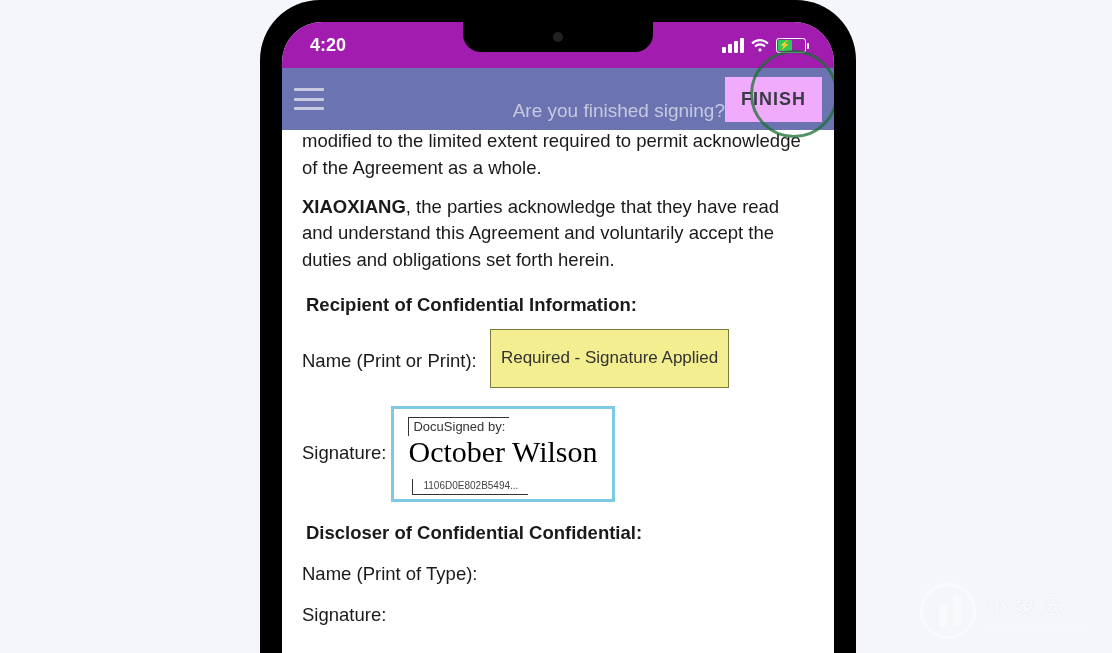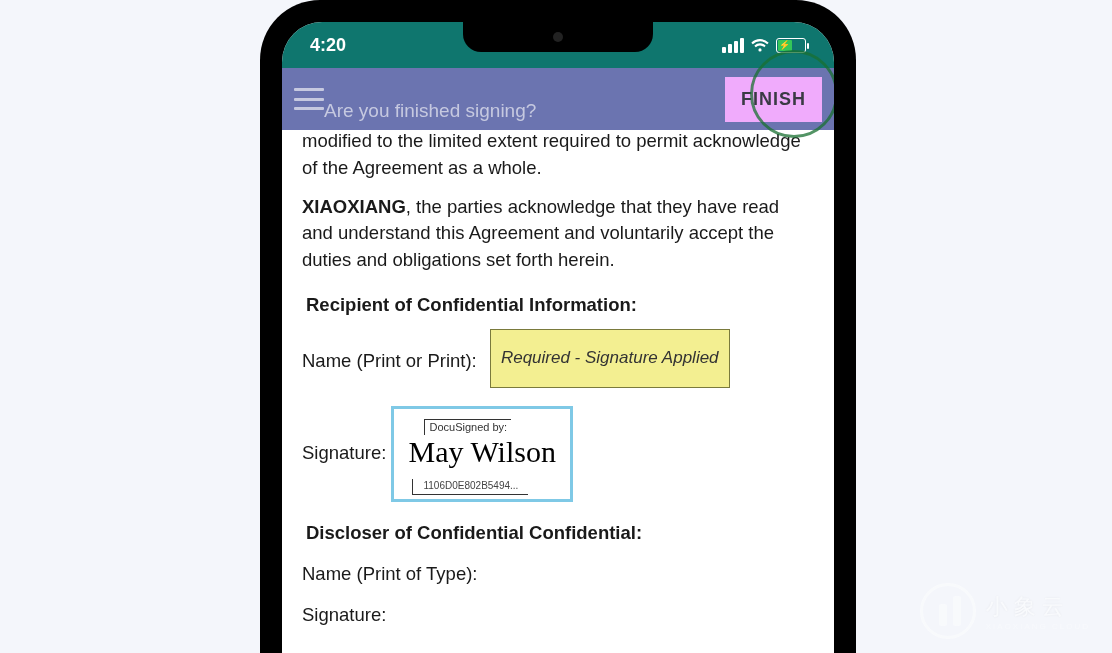--- a/index.html
+++ b/index.html
@@ -55,21 +55,21 @@
     top: 10px;
     left: 50%;
     transform: translateX(-50%);
     width: 10px; height: 10px;
     background: #222;
     border-radius: 50%;
   }
   
   .status-bar {
     height: 46px;
-    background: #0f766e;
+    background: #a21caf;
     color: #fff;
     display: flex;
     align-items: center;
     justify-content: space-between;
     padding: 0 28px;
     font-size: 18px;
     font-weight: 600;
     gap: 8px;
   }
   .status-right { display: flex; align-items: center; gap: 6px; }
@@ -99,21 +99,21 @@
     position: relative;
   }
   .menu-btn {
     width: 30px; height: 22px;
     display: flex; flex-direction: column; justify-content: space-between;
     cursor: pointer;
   }
   .menu-btn span { height: 3px; background: #c6c9e0; border-radius: 1px; }
   .header-title {
     flex: 1;
-    text-align: left;
+    text-align: right;
     color: #c6c9e0;
     font-size: 19px;
     margin-top: 23px;
   }
   .finish-btn {
     background: #f0abfc;
     color: #3a3a44;
     font-weight: 700;
     letter-spacing: 1px;
     font-size: 18px;
@@ -142,38 +142,37 @@
   .tooltip {
     display: inline-block;
     background: #f3ef91;
     border: 1px solid #7a7a3c;
     color: #333;
     font-size: 17px;
     padding: 16px 10px;
     margin-left: 8px;
     position: relative;
     top: -4px;
-    font-style: italic;
   }
   .sig-box {
     display: inline-block;
     border: 3px solid #7fc9e6;
     padding: 3px 10px 2px 10px;
     vertical-align: middle;
     min-width: 170px;
     position: relative;
   }
   .sig-top {
-    font-size: 11px;
+    font-size: 13px;
     color: #333;
     border-top: 1px solid #333;
     border-left: 1px solid #333;
     display: inline-block;
     padding: 0 4px;
-    margin-left: 20px;
+    margin-left: 4px;
   }
   .sig-script {
     font-family: "Brush Script MT", cursive;
     font-size: 30px;
     line-height: 0.9;
     color: #000;
     padding: 0 4px;
   }
   .sig-id {
     font-size: 10px;
@@ -257,21 +256,21 @@
 
         <div class="field-row">
           <span>Name (Print or Print):</span>
           <span class="tooltip">Required - Signature Applied</span>
         </div>
 
         <div class="field-row">
           <span>Signature:</span>
           <span class="sig-box">
             <span class="sig-top">DocuSigned by:</span><br>
-            <span class="sig-script">May Wilson</span><br>
+            <span class="sig-script">October Wilson</span><br>
             <span class="sig-id">1106D0E802B5494...</span>
           </span>
         </div>
 
 
         <div class="section-label">Discloser of Confidential Confidential:</div>
 
         <div class="field-row">
           <span>Name (Print of Type):</span>
         </div>

